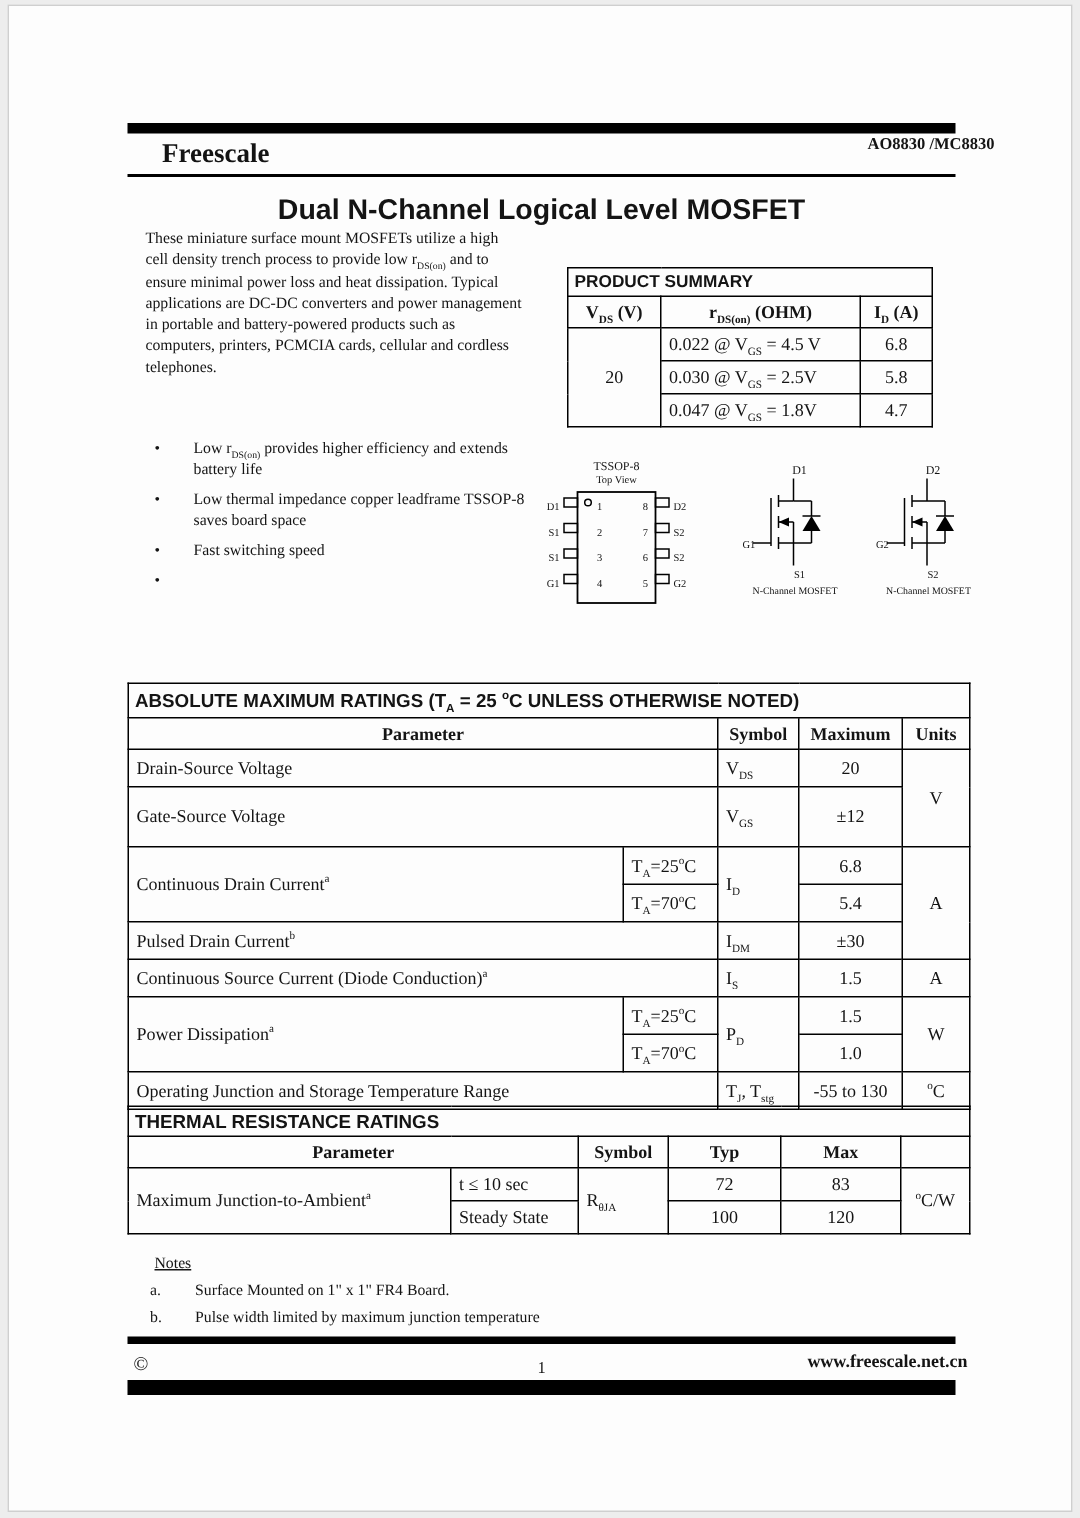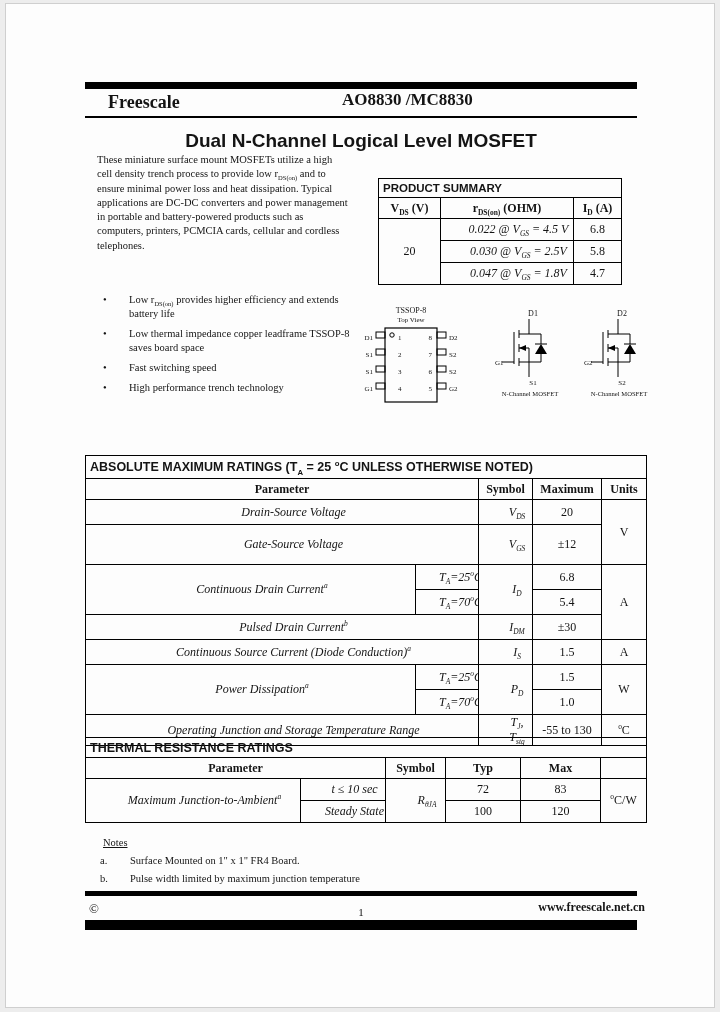--- a/index.html
+++ b/index.html
@@ -6,40 +6,40 @@
   html,body { width:720px; height:1012px; }
   body { background:#ededed; font-family:"Liberation Serif", serif; color:#141414; position:relative; }
   .page { position:absolute; left:5px; top:3px; width:710px; height:1005px; background:#fdfdfd; border:1px solid #cfcfcf; }
   .abs { position:absolute; }
   .bar { background:#000; }
   sub, sup { font-size:0.62em; line-height:0; }
   table { border-collapse:collapse; table-layout:fixed; width:100%; }
   td { border:1px solid #000; font-size:12px; overflow:hidden; }
   .ttitle { font-family:"Liberation Sans", sans-serif; font-weight:bold; font-size:12.5px; padding-left:4px; }
   .hdr td { font-weight:bold; text-align:center; }
-  .pl { text-align:center; padding-left:23px;font-style:italic; }
+  .pl { text-align:left; padding-left:5px; }
   .ctr { text-align:center; }
   .sans { font-family:"Liberation Sans", sans-serif; }
   .bold { font-weight:bold; }
   .feat { display:flex; margin-bottom:6px; font-size:10.5px; line-height:14px; }
   .dot { width:29px; padding-left:3px; }
   .ftext { flex:1; }
   .note-item { display:flex; margin-top:7px; }
   .note-label { width:30px; }
   svg text { fill:#141414; font-family:"Liberation Serif", serif; }
 </style>
 </head>
 <body>
 
 <div class="page"></div>
 
 <div class="abs bar" style="left:85px; top:82px; width:552px; height:7px;"></div>
 
 <div class="abs bold" style="left:80px; top:92px; font-size:18px;margin-left:28px;">Freescale</div>
-<div class="abs bold" style="left:342px; top:90px; width:300px; text-align:left; font-size:17px;">AO8830 /MC8830</div>
+<div class="abs bold" style="left:363px; top:90px; width:300px; text-align:right; font-size:11px;">AO8830 /MC8830</div>
 <div class="abs bar" style="left:85px; top:116px; width:552px; height:2px;"></div>
 <div class="abs bold sans" style="left:85px; top:130px; width:552px; text-align:center; font-size:19px;">Dual N-Channel Logical Level MOSFET</div>
 
 <div class="abs" style="left:97px; top:153px; width:252px; font-size:10.5px; line-height:14.3px;">These miniature surface mount MOSFETs utilize a high cell density trench process to provide low r<sub>DS(on)</sub> and to ensure minimal power loss and heat dissipation. Typical applications are DC-DC converters and power management in portable and battery-powered products such as computers, printers, PCMCIA cards, cellular and cordless telephones.</div>
 
 <div class="abs" style="left:378px; top:178px; width:243px;">
   <table>
     <colgroup>
         <col style="width:62px">
         <col style="width:133px">
@@ -79,21 +79,20 @@
   <div class="feat">
     <span class="dot">•</span>
     <span class="ftext">Low thermal impedance copper leadframe TSSOP-8 saves board space</span>
   </div>
   <div class="feat">
     <span class="dot">•</span>
     <span class="ftext">Fast switching speed</span>
   </div>
   <div class="feat">
     <span class="dot">•</span>
-    <span class="ftext">High performance trench technology</span>
   </div>
 </div>
 
 <svg class="abs" style="left:350px; top:303px;" width="122" height="104" viewBox="0 0 122 104">
   <text x="61" y="10" text-anchor="middle" font-size="8">TSSOP-8</text>
   <text x="61" y="19" text-anchor="middle" font-size="7">Top View</text>
   <rect x="35" y="25" width="52" height="74" fill="none" stroke="#000" stroke-width="1.2"></rect>
   <circle cx="42" cy="32" r="2.2" fill="none" stroke="#000"></circle>
 
   <rect x="26" y="29" width="9" height="6" fill="none" stroke="#000"></rect>

